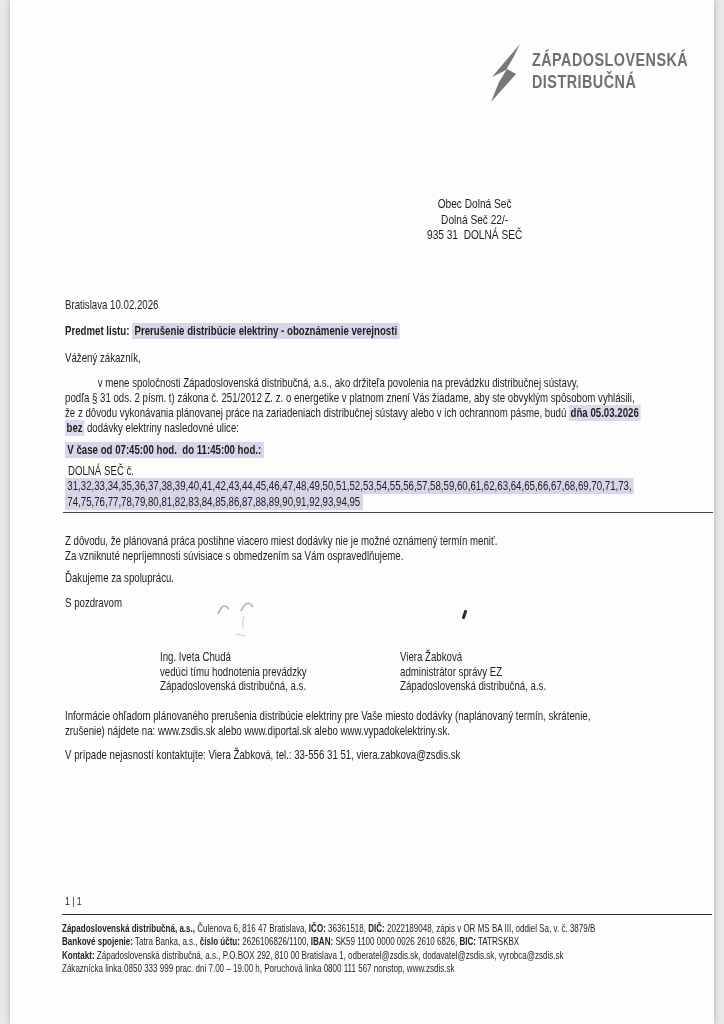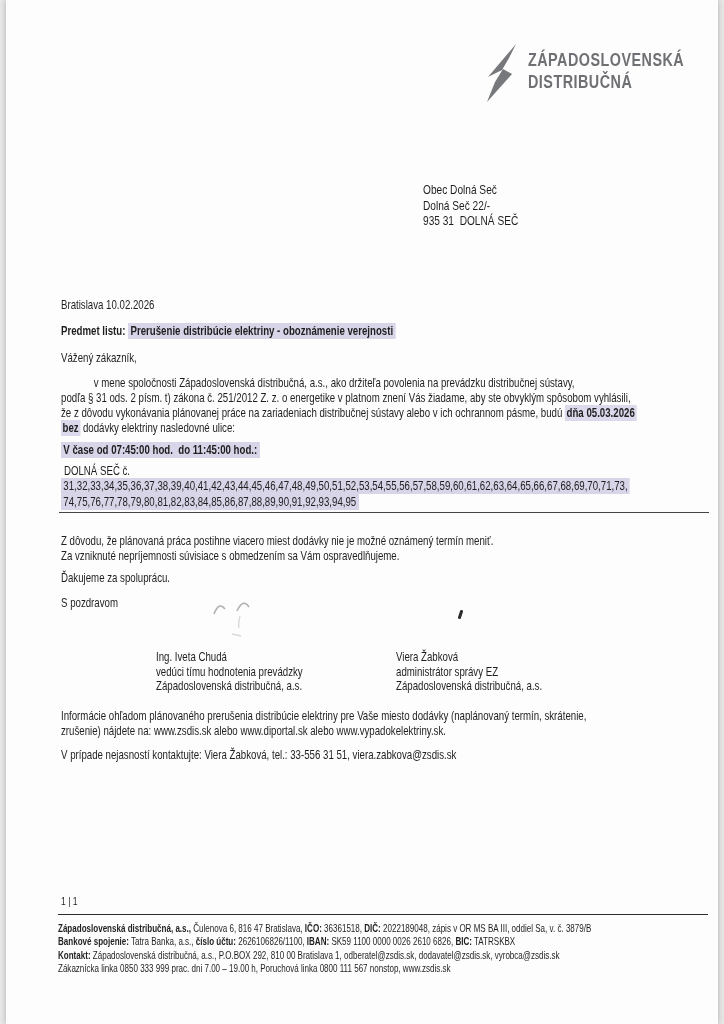--- a/index.html
+++ b/index.html
@@ -1,19 +1,19 @@
 <!DOCTYPE html>
 <html><head>
 <meta charset="utf-8">
 <style>
   html,body{margin:0;padding:0;background:#e8e8e8;}
   .page{
     position:relative;width:704px;height:1024px;background:#fdfdfd;
     font-family:"Liberation Sans",sans-serif;color:#1e1e1e;overflow:hidden;
-    margin:0 auto;box-shadow:0 0 6px rgba(0,0,0,.25);padding-left:8px;
+    margin:0 auto;box-shadow:0 0 6px rgba(0,0,0,.25);
   }
   .abs{position:absolute;}
   .ln{white-space:pre;transform:scaleX(0.78);transform-origin:0 0;}
   .fs{font-size:12.4px;line-height:15px;}
   b{font-weight:700;}
   .hl{background:#d8d5e9;padding:1px 3px;}
   .hl-soft{background:#ddd9ec;padding:1px 2px;}
   
   .logo-text{color:#6f7073;font-weight:700;font-size:17.5px;line-height:22px;letter-spacing:.6px;transform:scaleX(0.82);transform-origin:0 0;}
   
@@ -41,21 +41,21 @@
     <svg width="32" height="58" viewBox="0 0 32 58" style="position:absolute;left:0;top:0;">
       <polygon points="30,0 2,33 16,26 23,14" fill="#77787b"></polygon>
       <polygon points="17,25 26,30 1,58 9,38" fill="#77787b"></polygon>
     </svg>
     <div class="logo-text" style="position:absolute;left:42px;top:5px;">
       <div>ZÁPADOSLOVENSKÁ</div>
       <div>DISTRIBUČNÁ</div>
     </div>
   </div>
 
-  <div class="abs recipient" style="left:417px;top:182px;">
+  <div class="abs recipient" style="left:417px;top:196px;text-align:center;">
     <div class="ln">Obec Dolná Seč</div>
     <div class="ln">Dolná Seč 22/-</div>
     <div class="ln">935 31  DOLNÁ SEČ</div>
   </div>
 
   <div class="abs fs ln" style="left:55px;top:298px;">Bratislava 10.02.2026</div>
 
   <div class="abs fs ln" style="left:55px;top:324px;"><b>Predmet listu:</b><span> </span><b class="hl">Prerušenie distribúcie elektriny - oboznámenie verejnosti</b></div>
 
   <div class="abs fs ln" style="left:55px;top:351px;">Vážený zákazník,</div>

